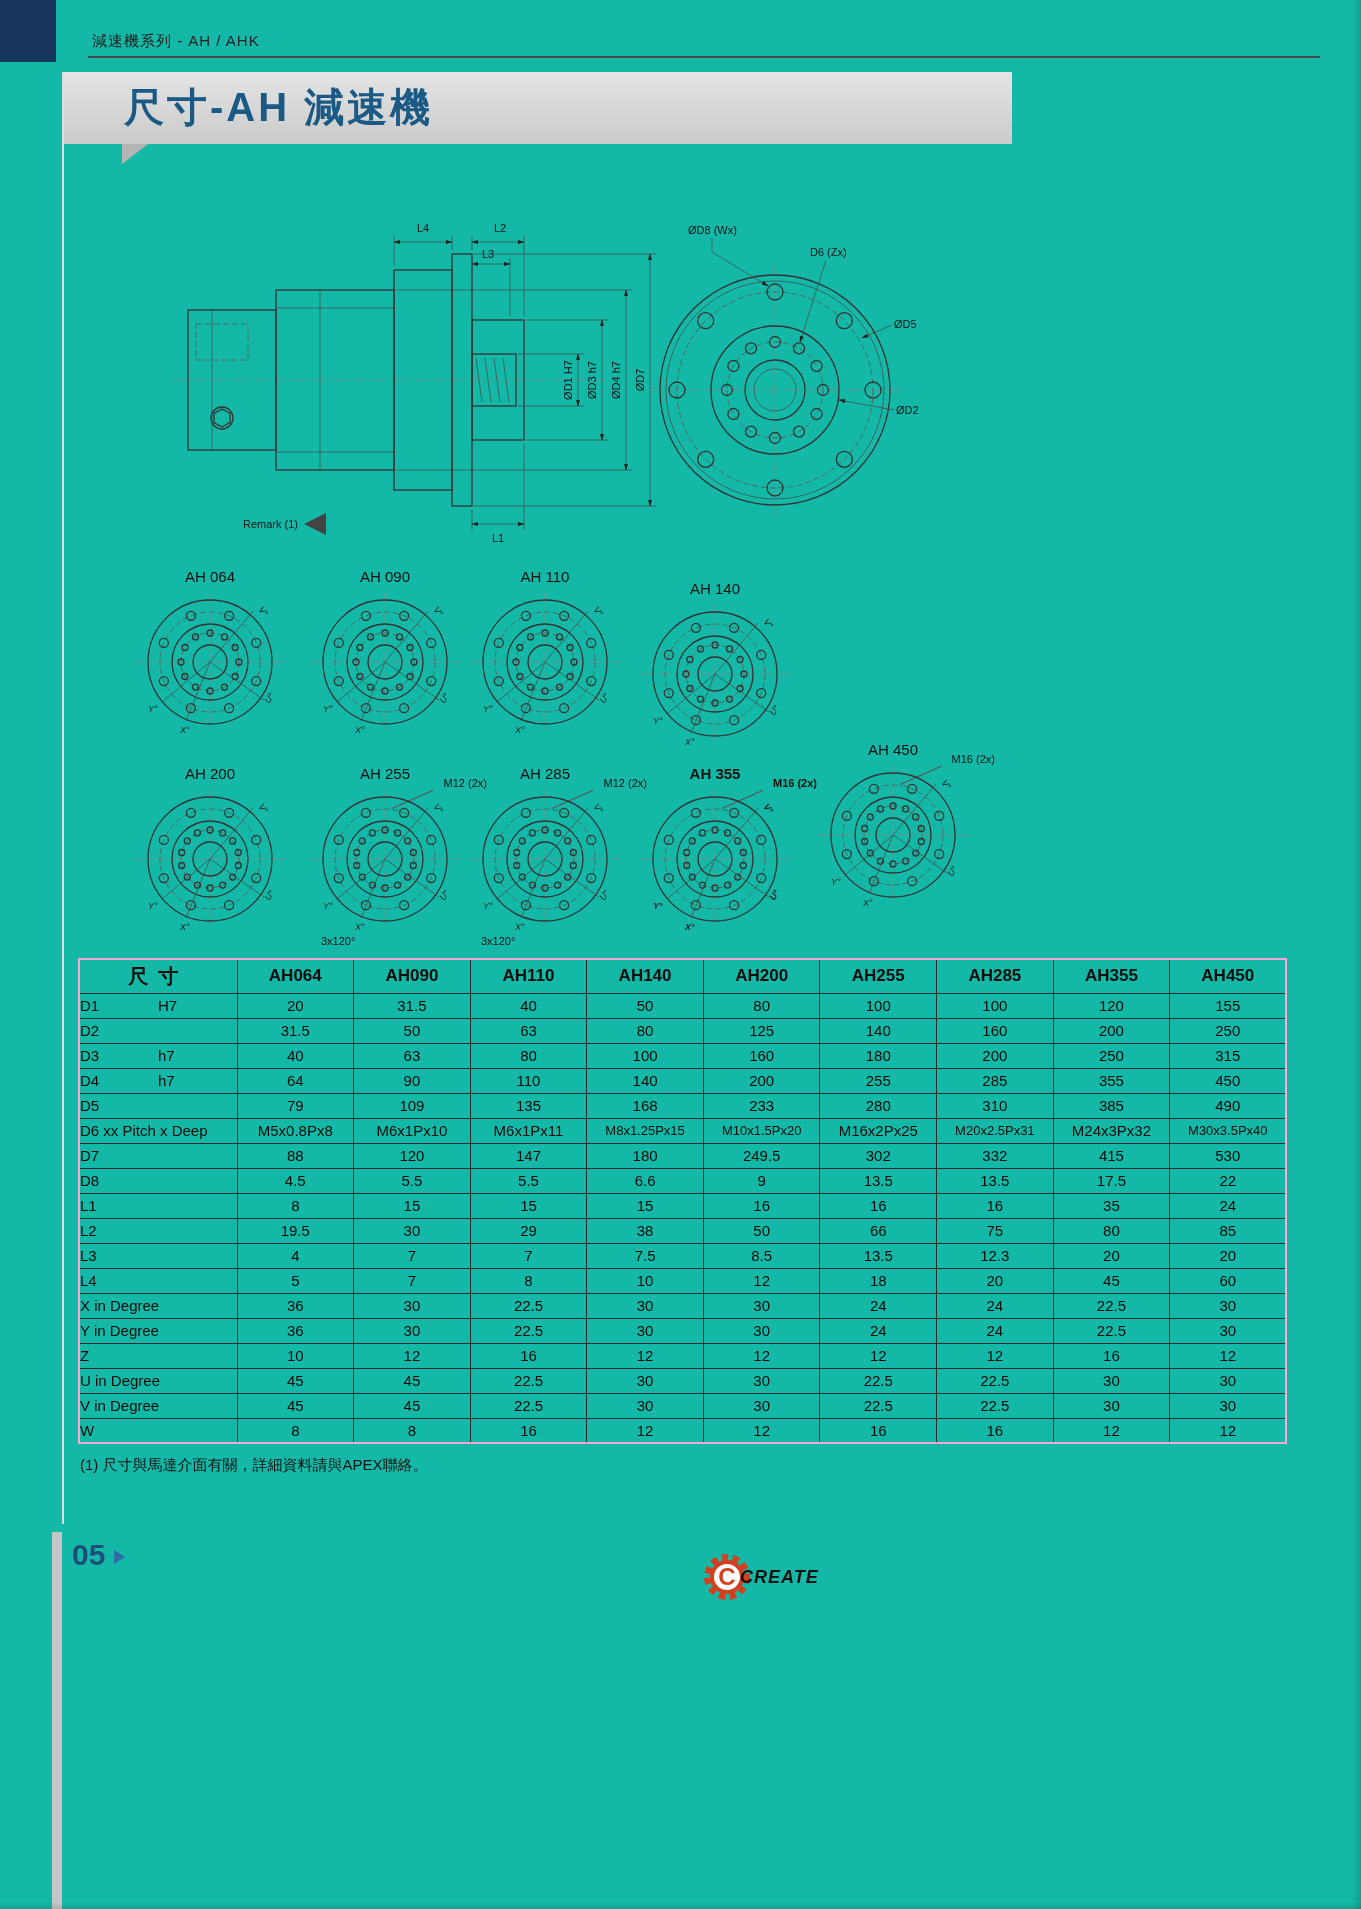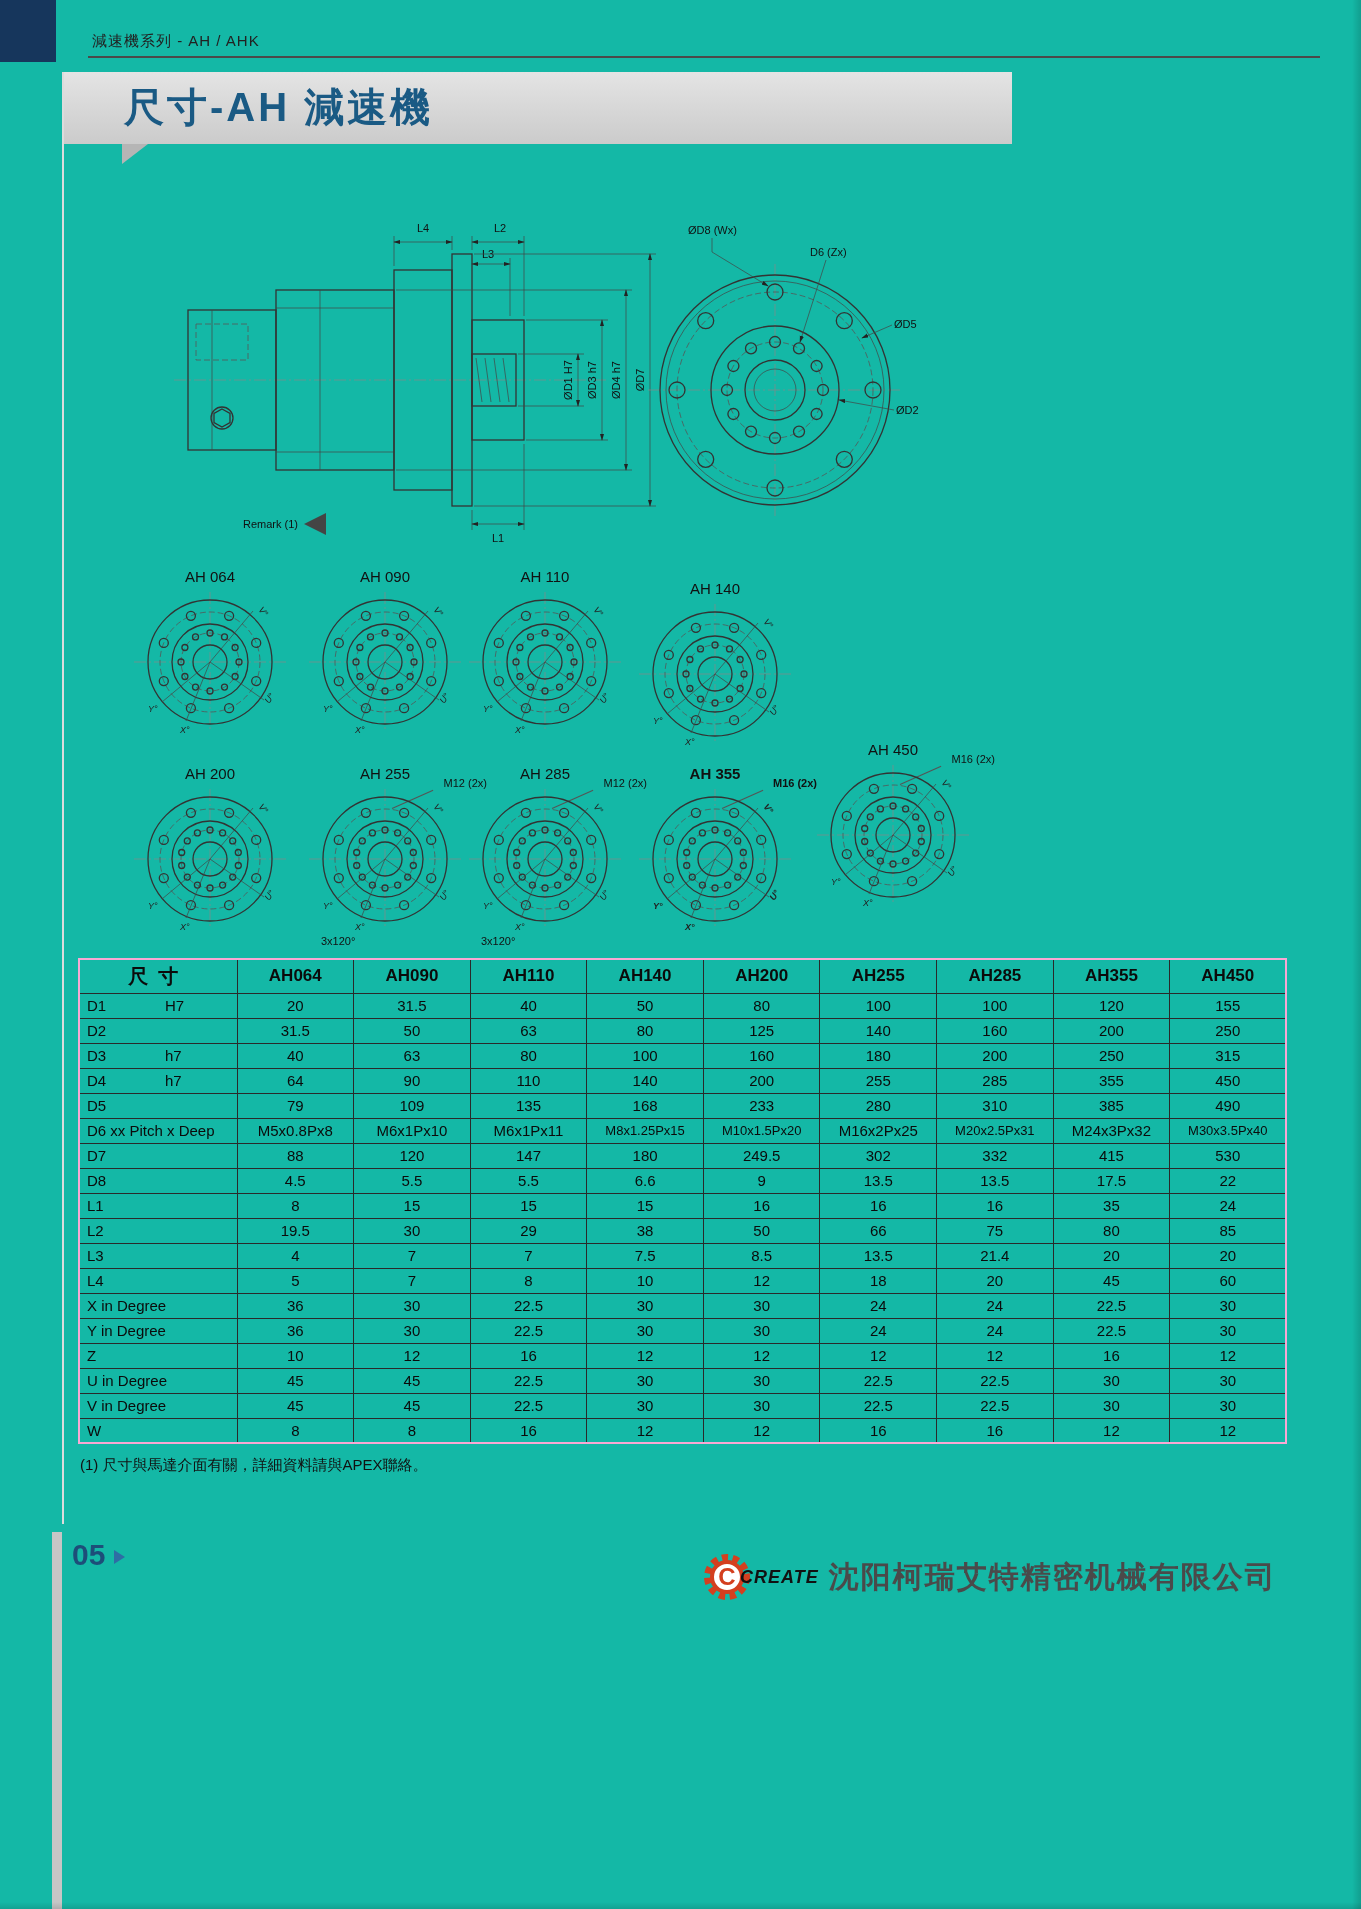--- a/index.html
+++ b/index.html
@@ -24,21 +24,21 @@
 .flange-item{position:absolute;width:180px;height:200px}
 .fl-name{position:absolute;top:0;left:0;width:180px;text-align:center;font-size:15px;color:#111}
 .fl-top{position:absolute;top:12px;right:-12px;font-size:11px;color:#111}
 .fl-bottom{position:absolute;top:170px;left:26px;font-size:11px;color:#111}
 .fl-leader{position:absolute;left:97px;top:43px;width:45px;height:1px;background:#555;transform:rotate(-24deg);transform-origin:left center}
 .flange-item svg{position:absolute;top:22px;left:0}
 .spec-table{position:absolute;left:78px;top:958px;border-collapse:collapse;table-layout:fixed;width:1208px;color:#0b0b0b;border:2px solid #f9a8d4}
 .spec-table th,.spec-table td{border:1px solid #2a2a2a;text-align:center;height:25px;font-size:15px;white-space:nowrap;overflow:hidden;padding:0 2px}
 .spec-table th{height:34px;font-size:17px;font-weight:bold}
 .spec-table th.size-col{font-size:20px;letter-spacing:10px}
-td.label-cell{text-align:left;padding-left:7px}
+td.label-cell{text-align:left;padding-left:0}
 .lc{position:relative}
 .lc .sub{position:absolute;left:78px;top:0}
 td.sm{font-size:13px}
 .footnote{position:absolute;left:80px;top:1456px;font-size:15px;color:#111}
 .strip{position:absolute;left:52px;top:1532px;width:10px;height:377px;background:#c6c6c6}
 .pagenum{position:absolute;left:72px;top:1538px;display:flex;align-items:center;font-size:30px;font-weight:bold;color:#1d4e79}
 .tri{width:0;height:0;border-left:11px solid #2e6da4;border-top:7px solid transparent;border-bottom:7px solid transparent;margin-left:9px;margin-top:3px}
 .footer{position:absolute;left:700px;top:1550px;display:flex;align-items:center}
 .create{font-size:18px;font-weight:bold;font-style:italic;color:#111;margin-left:-14px;letter-spacing:1px}
 .company{font-size:30px;font-weight:bold;color:#4a4a4a;margin-left:10px;letter-spacing:2px}
@@ -725,21 +725,21 @@
         <tr>
           <td class="label-cell">
             <div class="lc"><span>L3</span></div>
           </td>
           <td>4</td>
           <td>7</td>
           <td>7</td>
           <td>7.5</td>
           <td>8.5</td>
           <td>13.5</td>
-          <td>21.4</td>
+          <td>12.3</td>
           <td>20</td>
           <td>20</td>
         </tr>
         <tr>
           <td class="label-cell">
             <div class="lc"><span>L4</span></div>
           </td>
           <td>5</td>
           <td>7</td>
           <td>8</td>
@@ -845,18 +845,17 @@
     <span class="tri"></span>
   </div>
 
   <div class="footer">
     <svg class="gear" width="54" height="54" viewBox="0 0 54 54">
       <circle cx="27" cy="27" r="19" fill="none" stroke="#d43f1f" stroke-width="8" stroke-dasharray="6 4.5"></circle>
       <circle cx="27" cy="27" r="15" fill="#ffffff" stroke="#d43f1f" stroke-width="4"></circle>
       <text x="27" y="35" text-anchor="middle" font-size="24" font-weight="bold" fill="#d43f1f">C</text>
     </svg>
     <span class="create">CREATE</span>
-    <span class="company">沈阳柯瑞艾特精密机械有限公司</span>
   </div>
 
   <div class="edge-r"></div>
   <div class="edge-b"></div>
 </div>
 
 </body></html>

